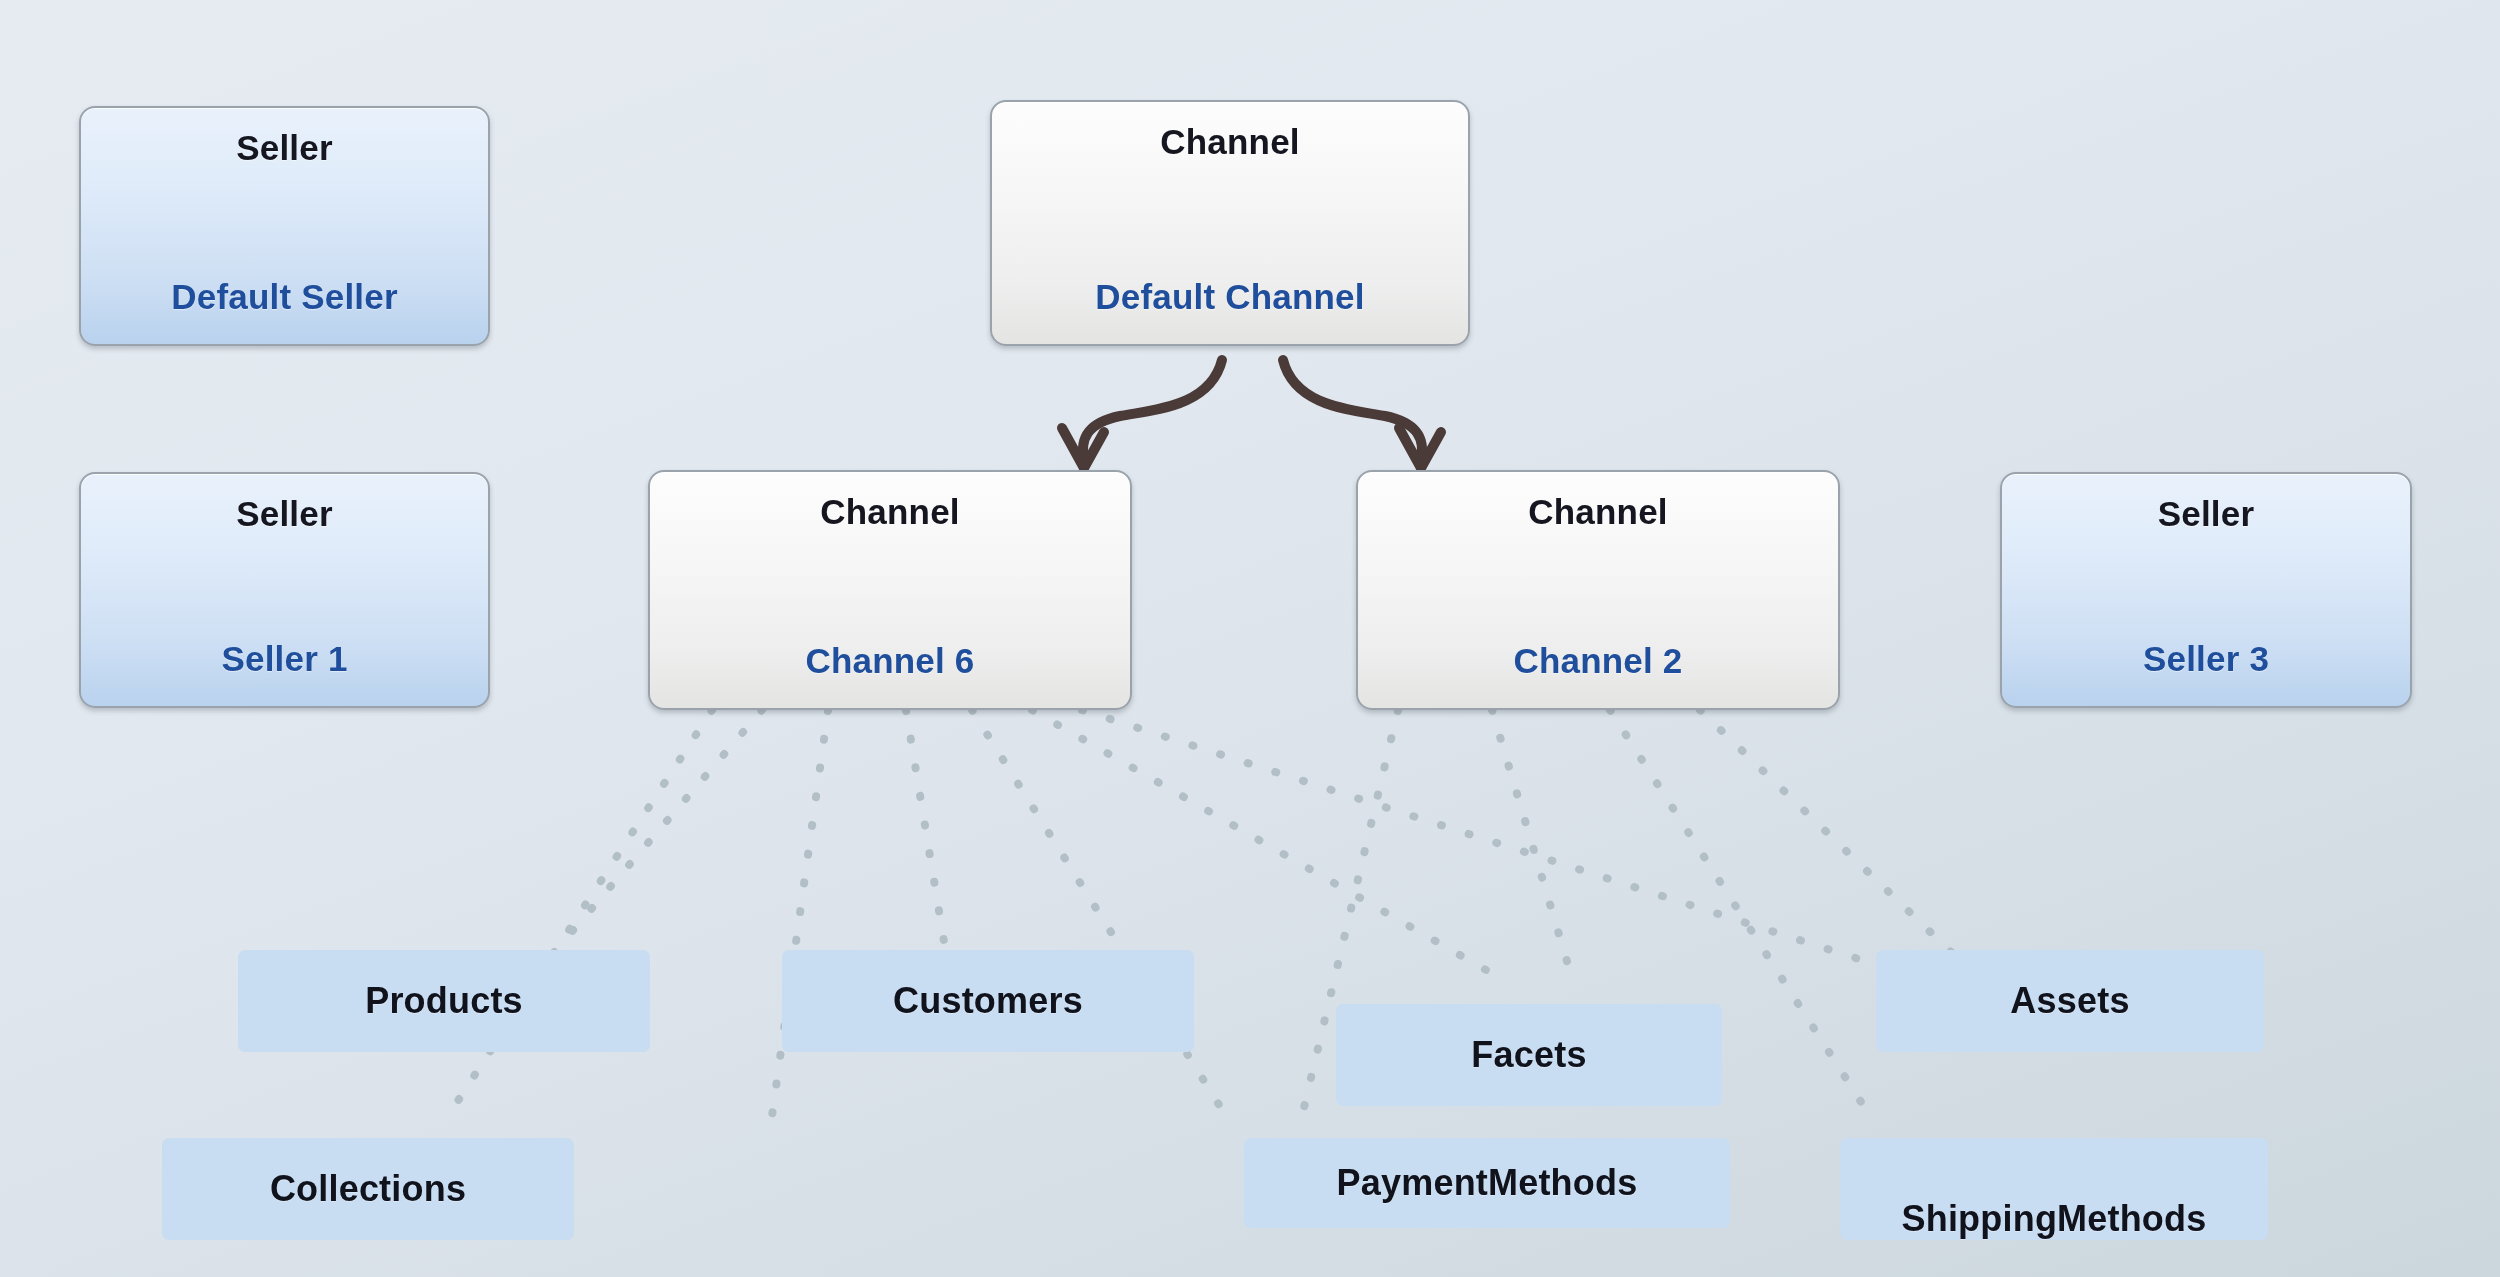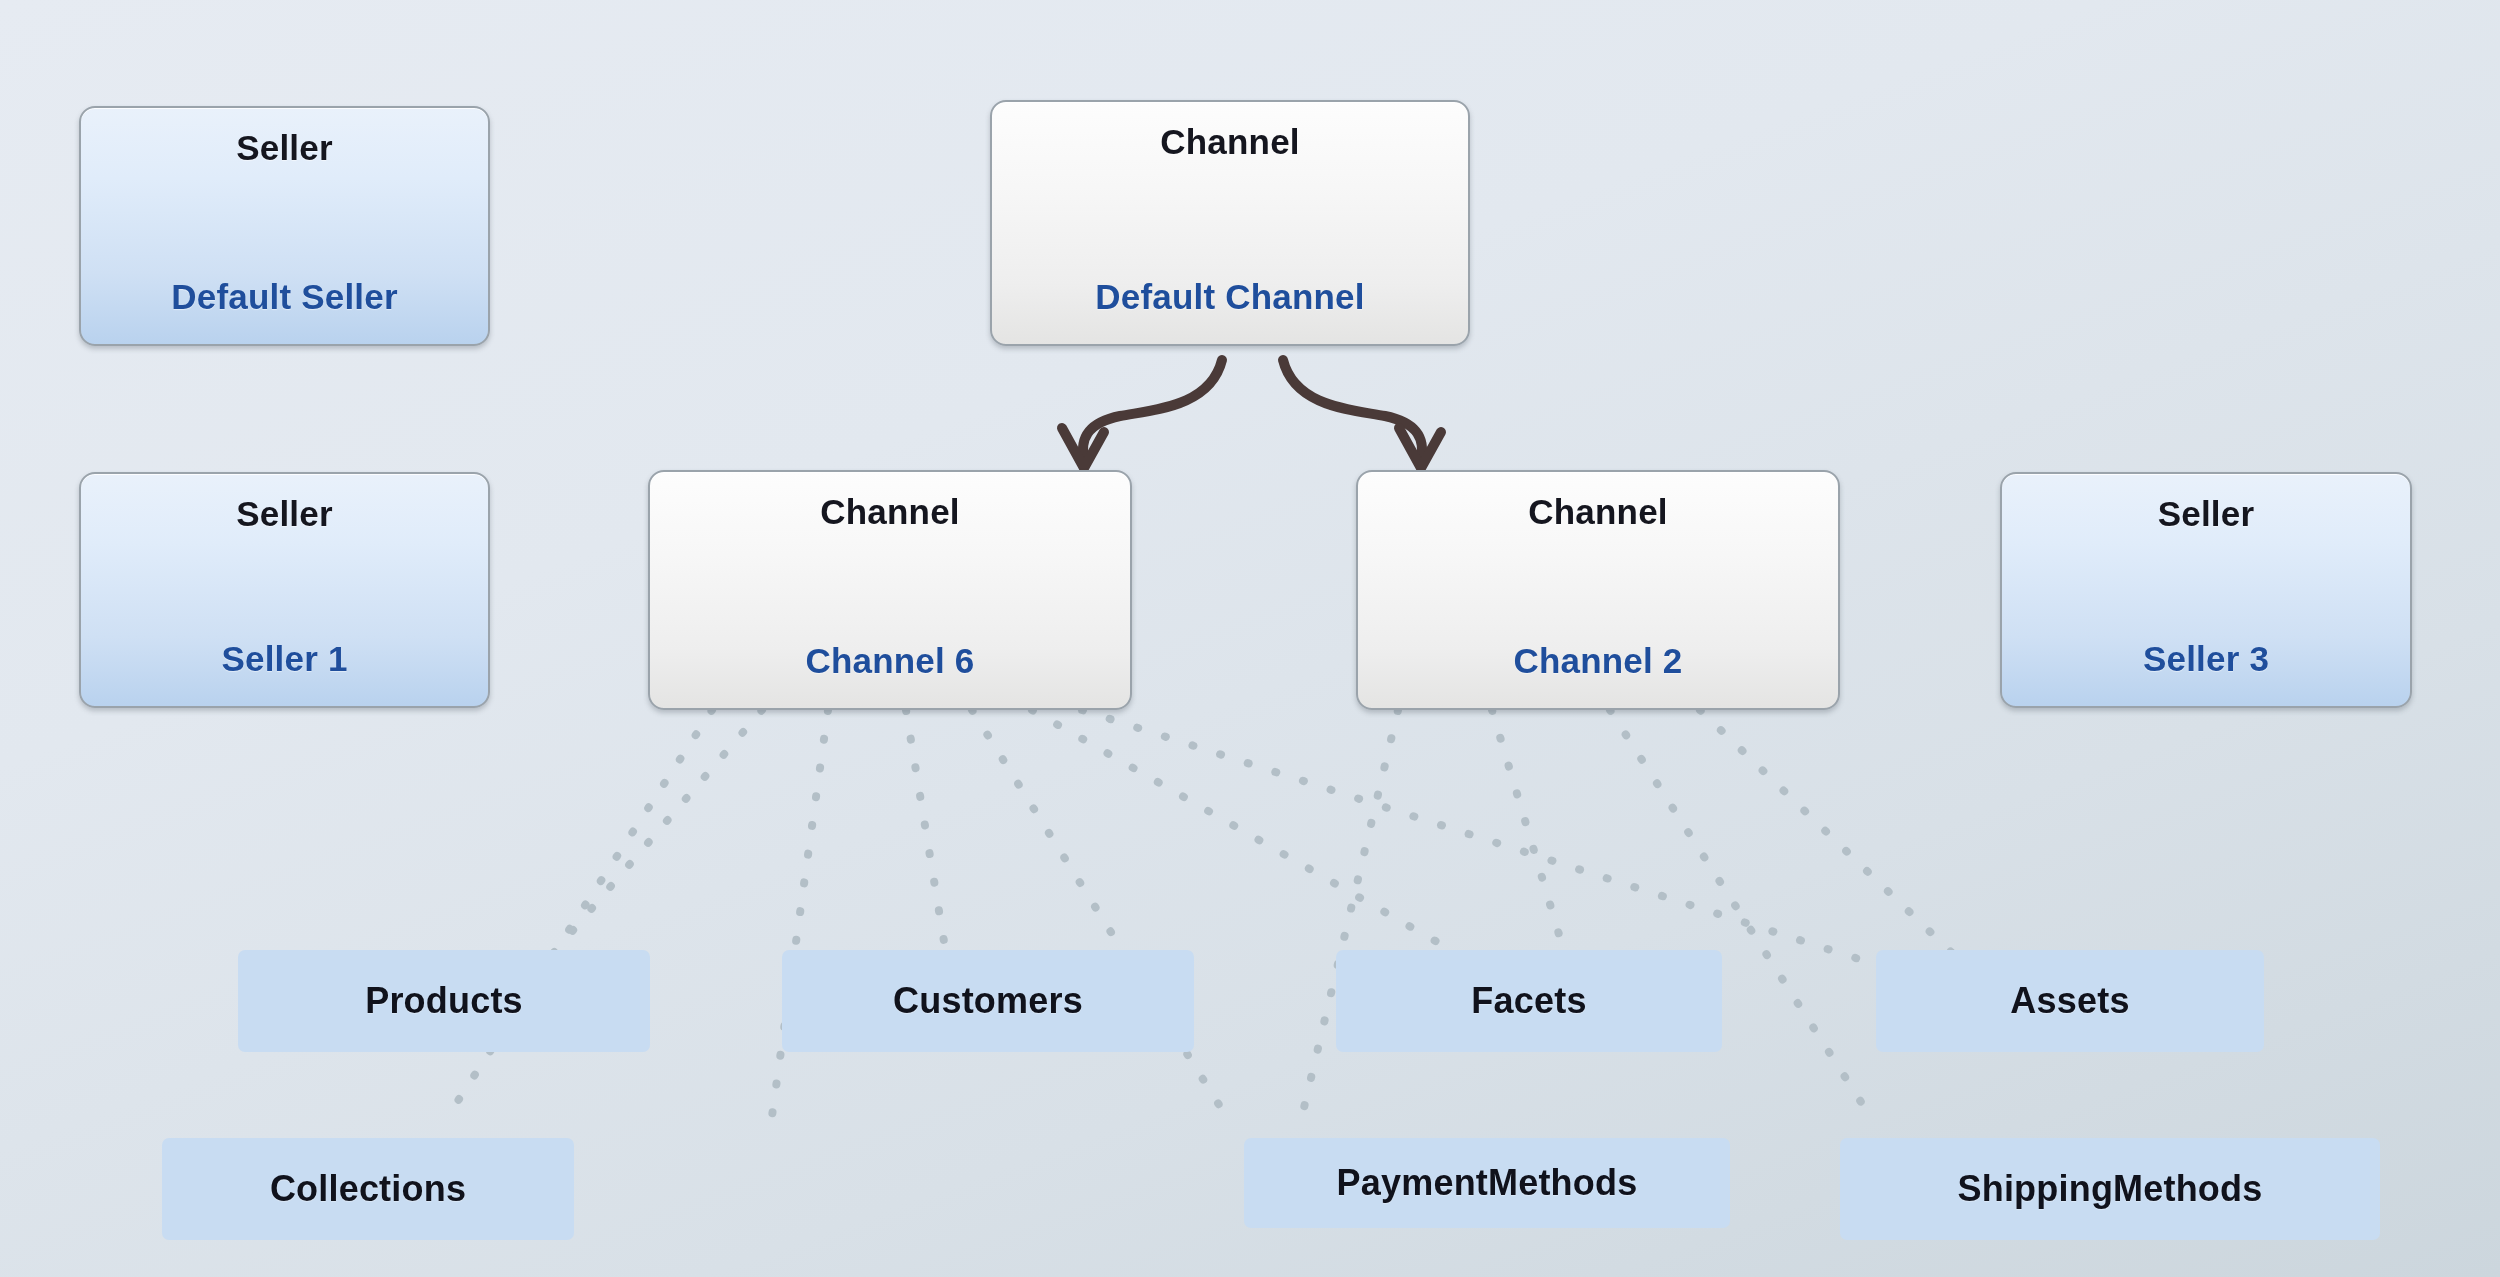--- a/index.html
+++ b/index.html
@@ -140,30 +140,30 @@
     <div class="etype">Seller</div>
     <div class="ename">Seller 3</div>
   </div>
 
   <div class="lbox" style="left:238px; top:902px; width:412px; height:102px;">
     <span>Products</span>
   </div>
   <div class="lbox" style="left:782px; top:902px; width:412px; height:102px;">
     <span>Customers</span>
   </div>
-  <div class="lbox" style="left:1336px; top:902px; width:386px; height:102px;">
+  <div class="lbox" style="left:1336px; top:956px; width:386px; height:102px;">
     <span>Facets</span>
   </div>
   <div class="lbox" style="left:1876px; top:902px; width:388px; height:102px;">
     <span>Assets</span>
   </div>
 
   <div class="lbox" style="left:162px; top:1090px; width:412px; height:102px;">
     <span>Collections</span>
   </div>
   <div class="lbox" style="left:1244px; top:1090px; width:486px; height:90px;">
     <span>PaymentMethods</span>
   </div>
-  <div class="lbox" style="left:1840px; top:1090px; width:540px; height:102px;">
+  <div class="lbox" style="left:1840px; top:1090px; width:428px; height:102px;align-items:flex-end;">
     <span>ShippingMethods</span>
   </div>
 
 </div>
 
 </body></html>

